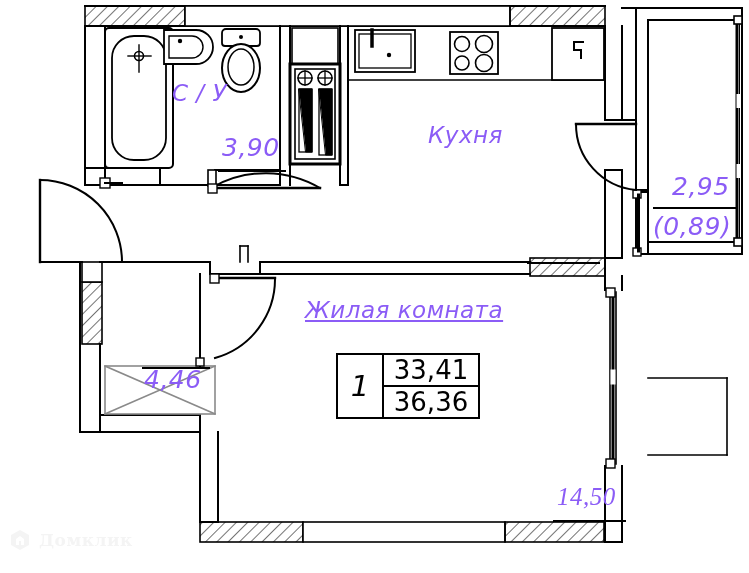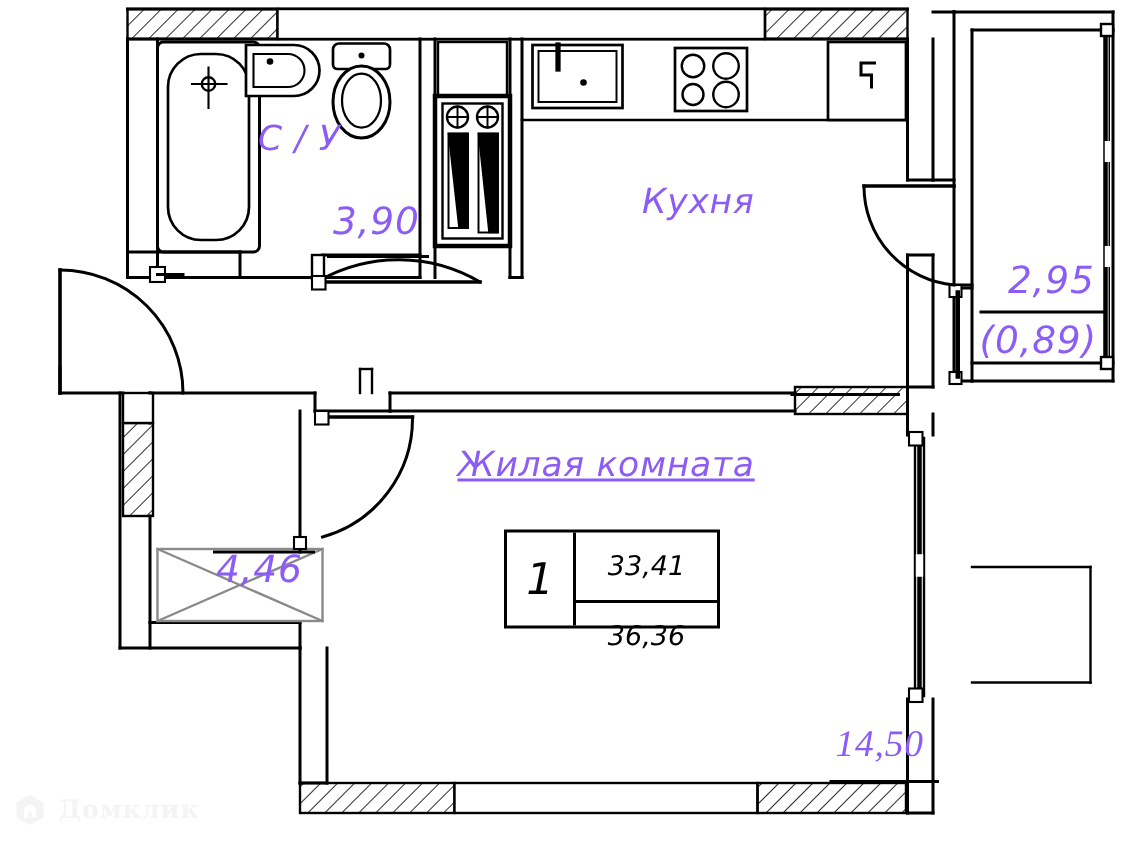--- a/index.html
+++ b/index.html
@@ -66,23 +66,22 @@
     display: flex;
     flex-direction: column;
     flex: 1;
   }
   .area-box .vals div {
     flex: 1;
     display: flex;
     align-items: center;
     justify-content: center;
     font-family: "DejaVu Sans", sans-serif;
-    font-style: italic;
-    font-size: 18px;
-    padding: 12px 8px;
+    font-size: 26px;
+    padding: 0 8px;
   }
   .area-box .vals div:first-child {
     border-bottom: 2px solid #000;
   }
   #watermark {
     position: absolute;
     left: 8px;
     top: 528px;
     display: flex;
     align-items: center;

